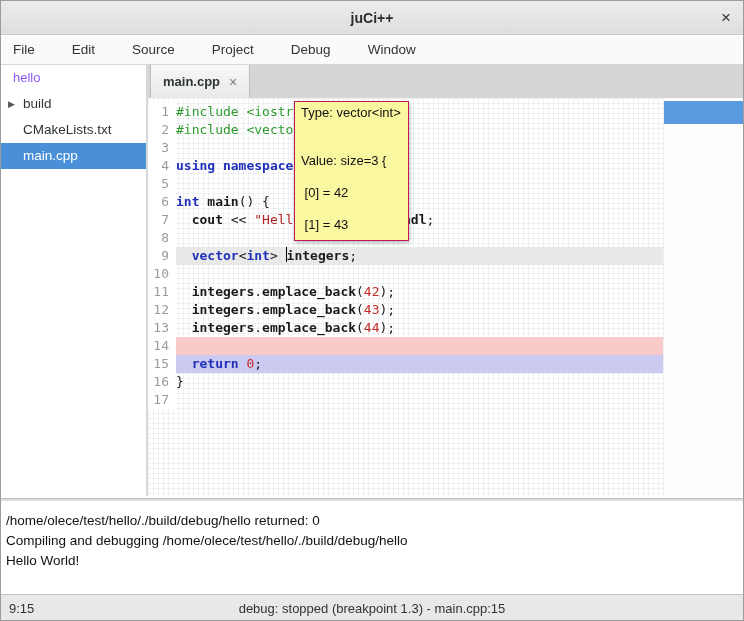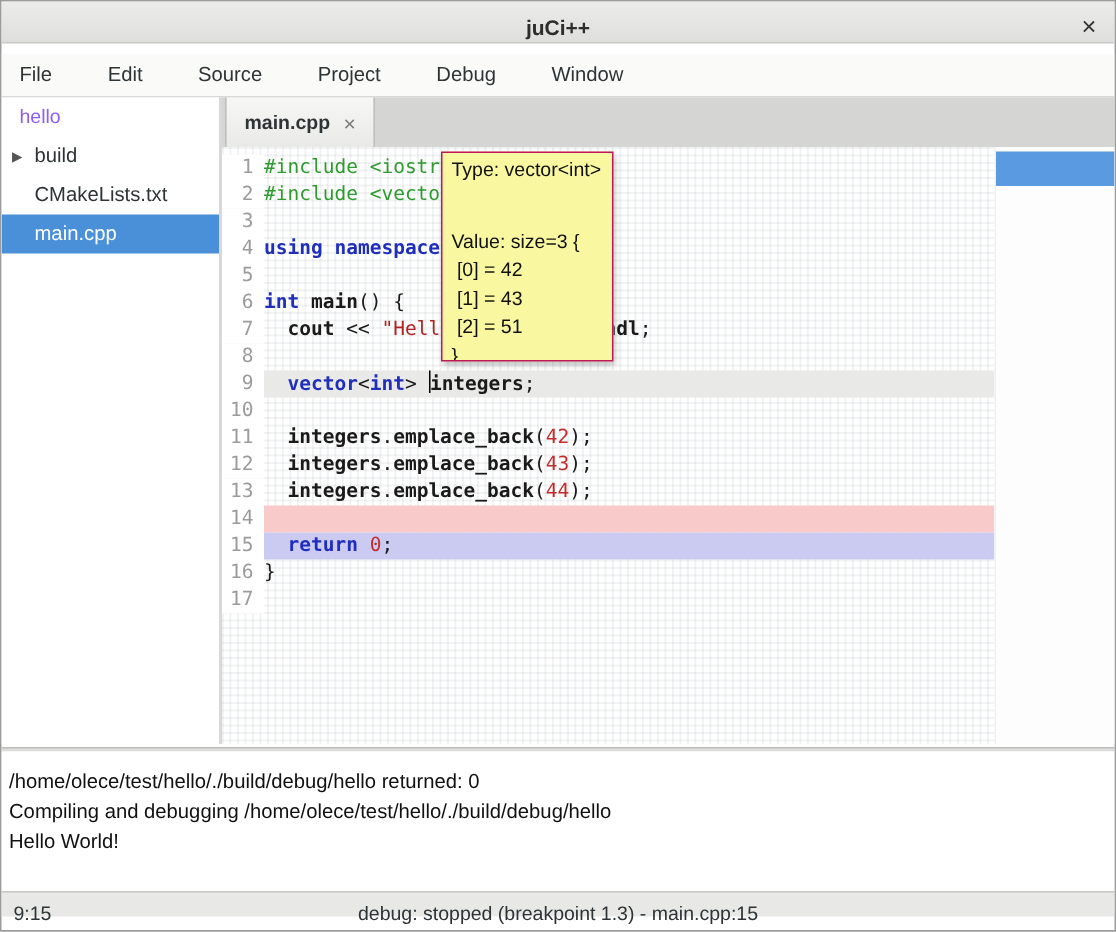--- a/index.html
+++ b/index.html
@@ -5,21 +5,21 @@
   :root{
     --accent:#4a90d9; --keyword:#1f2fbb; --include:#2e9b2e; --number:#c62b2b;
     --string:#b22222; --tooltip-bg:#f9f7a0; --breakpoint-line:#f8caca;
     --debug-line:#cbcbf2; --current-line:#e9e9e8; --overview-indicator:#5a9ae0;
   }
   *{margin:0;padding:0;box-sizing:border-box;}
   body{background:#555;font-family:"Liberation Sans",sans-serif;}
   .window{position:relative;width:744px;height:621px;background:#fff;border:1px solid #9c9c9c;overflow:hidden;}
 
   
-  .titlebar{position:absolute;top:0;left:0;right:0;height:28px;
+  .titlebar{position:absolute;top:0;left:0;right:0;height:34px;
     background:linear-gradient(#ececeb,#dededd);border-bottom:1px solid #c9c9c8;}
   .titlebar .title{position:absolute;left:0;right:0;top:0;line-height:34px;text-align:center;
     font-weight:bold;font-size:14px;color:#2d2d2d;}
   .titlebar .close{position:absolute;right:12px;top:0;line-height:34px;font-size:17px;color:#333;cursor:default;}
 
   
   .menubar{position:absolute;top:35px;left:0;right:0;height:29px;background:#fafaf9;
     border-bottom:1px solid #d8d8d7;display:flex;align-items:stretch;padding-left:2px;gap:17px;}
   .menu-item{line-height:28px;padding:0 10px;font-size:13.5px;color:#2e3436;}
 
@@ -60,27 +60,27 @@
   .tok-str{color:var(--string);}
   .tok-plain{color:#1a1a1a;}
   .cursor{display:inline-block;width:1px;height:15px;background:#000;vertical-align:-2px;}
 
   
   .tooltip{position:absolute;top:3px;left:146px;width:115px;height:140px;z-index:5;
     background:var(--tooltip-bg);border:1px solid #be185d;box-shadow:1px 2px 4px rgba(0,0,0,.25);
     padding:2px 6px;font-size:13px;color:#111;overflow:hidden;}
   .tooltip-type{line-height:17px;white-space:pre;}
   .tooltip-value{margin-top:30px;}
-  .tooltip-value div{line-height:19px;white-space:pre;}
+  .tooltip-value div{line-height:19px;white-space:pre;margin-top:13px;}
 
   
   .hdivider{position:absolute;top:497px;left:0;right:0;height:3px;background:#dcdcdb;border-top:1px solid #bdbdbc;}
   .terminal{position:absolute;top:500px;left:0;right:0;height:93px;background:#fff;padding:10px 5px;overflow:hidden;}
   .terminal-line{font-size:13.5px;color:#111;line-height:20px;white-space:pre;}
-  .statusbar{position:absolute;top:593px;left:0;right:0;height:17px;background:#e8e8e7;
+  .statusbar{position:absolute;top:593px;left:0;right:0;height:28px;background:#e8e8e7;
     border-top:1px solid #c6c6c5;font-size:13px;color:#2e3436;}
   .status-left{position:absolute;left:8px;top:0;line-height:27px;}
   .status-center{position:absolute;left:0;right:0;top:0;line-height:27px;text-align:center;}
 </style>
 </head>
 <body>
 
 <div class="window">
 
   <div class="titlebar">

